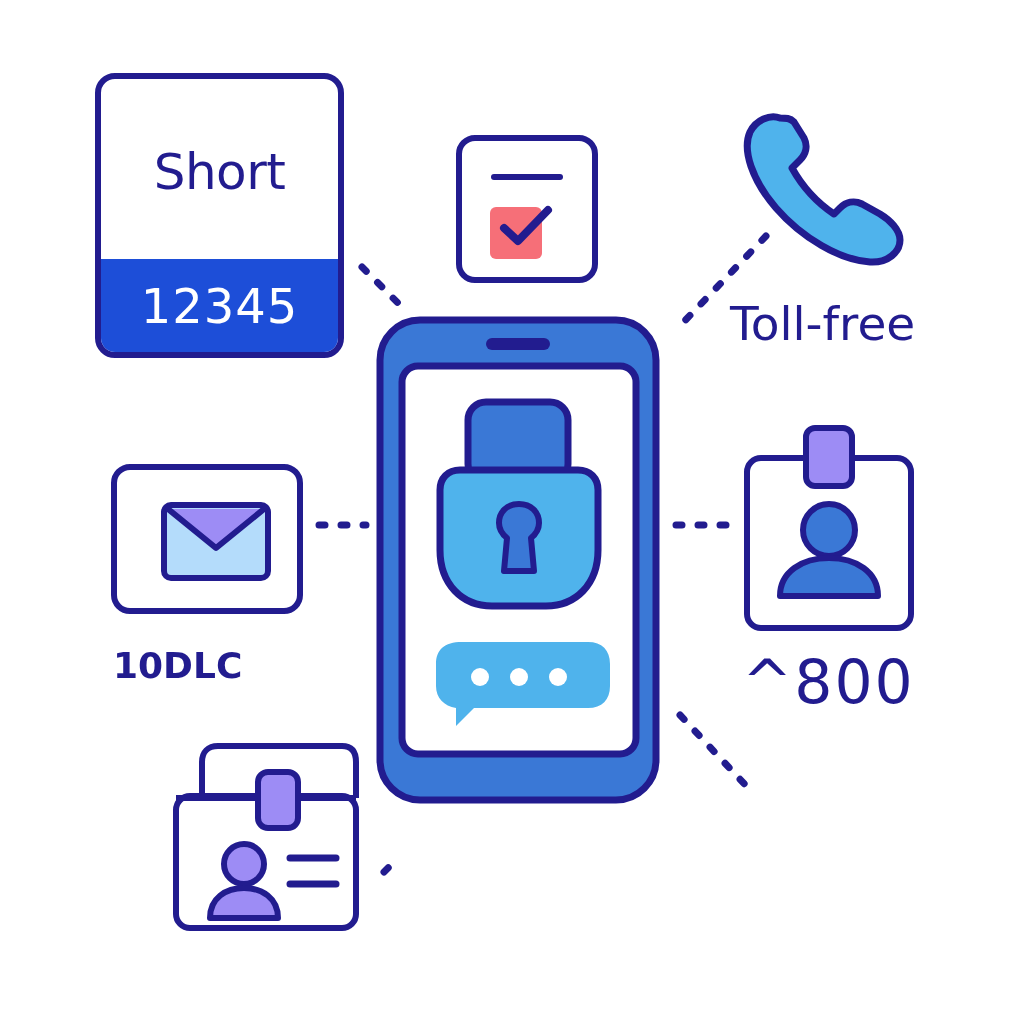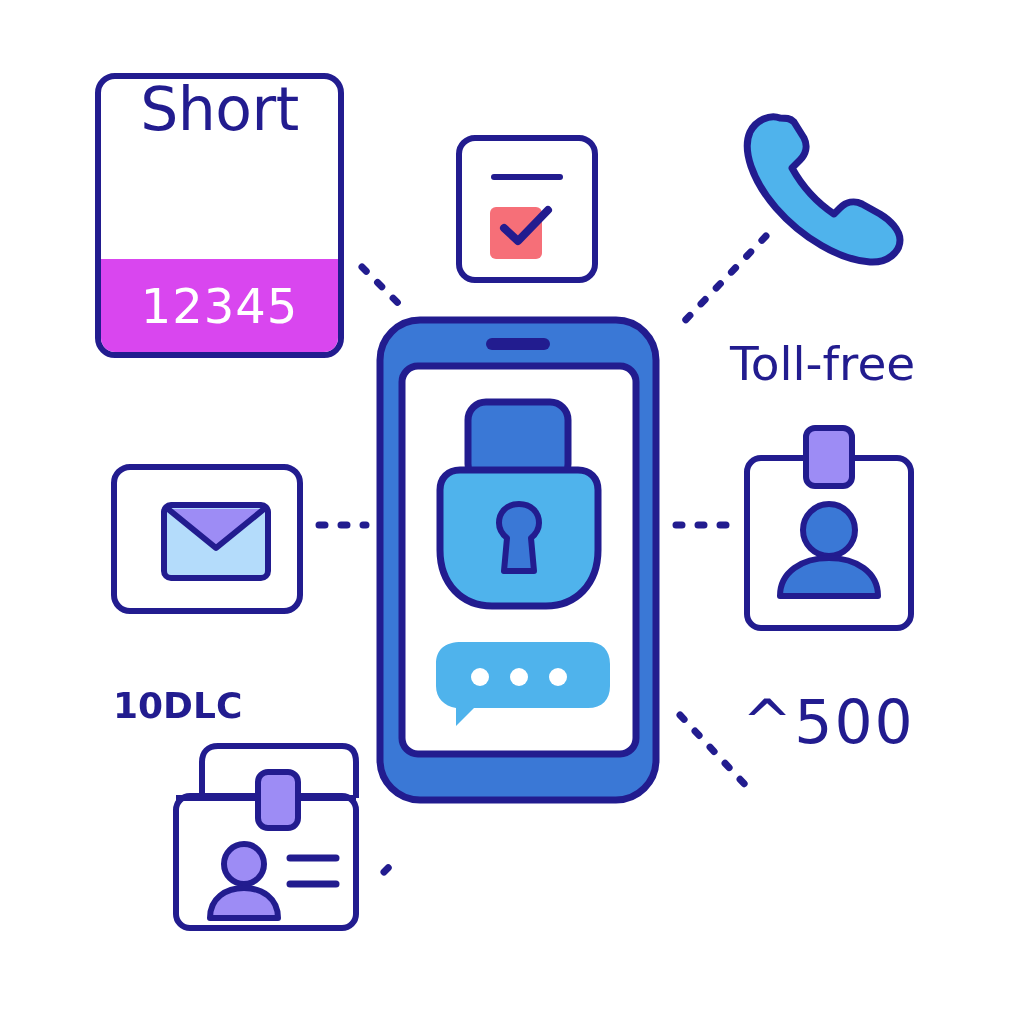--- a/index.html
+++ b/index.html
@@ -1,23 +1,23 @@
 <!DOCTYPE html>
 <html><head>
 <meta charset="utf-8">
 <style>
   html, body { margin:0; padding:0; background:#ffffff; }
   body { width:1024px; height:1024px; position:relative; overflow:hidden; font-family:"Liberation Sans", sans-serif; }
   .abs { position:absolute; }
   svg { display:block; overflow:visible; }
-  .label { position:absolute; color:#221c8f; font-family:"DejaVu Sans", sans-serif; font-weight:500; white-space:nowrap; line-height:1;margin-top:40px; }
+  .label { position:absolute; color:#221c8f; font-family:"DejaVu Sans", sans-serif; font-weight:500; white-space:nowrap; line-height:1; }
   .sc-card { position:absolute; left:95px; top:73px; width:249px; height:285px; border:6px solid #221c8f; border-radius:20px; background:#fff; box-sizing:border-box; overflow:hidden; }
-  .sc-top { position:absolute; left:0; top:0; right:0; height:186px; display:flex; flex-direction:column; align-items:center; justify-content:flex-start; color:#221c8f; font-family:"DejaVu Sans", sans-serif; font-size:60px; line-height:1.0; }
+  .sc-top { position:absolute; left:0; top:0; right:0; height:186px; display:flex; flex-direction:column; align-items:center; justify-content:center; color:#221c8f; font-family:"DejaVu Sans", sans-serif; font-size:50px; line-height:1.0; }
   .sc-top span { display:block; letter-spacing:-0.5px; }
-  .sc-bottom { position:absolute; left:0; right:0; bottom:0; height:93px; background:#d946ef; color:#fff; display:flex; align-items:center; justify-content:center; font-family:"DejaVu Sans", sans-serif; font-size:48px; letter-spacing:1px; }
+  .sc-bottom { position:absolute; left:0; right:0; bottom:0; height:93px; background:#1d4ed8; color:#fff; display:flex; align-items:center; justify-content:center; font-family:"DejaVu Sans", sans-serif; font-size:48px; letter-spacing:1px; }
 </style>
 </head>
 <body>
 
 <svg class="abs" style="left:0;top:0;" width="1024" height="1024">
   <g stroke="#221c8f" stroke-width="7" stroke-linecap="round" stroke-dasharray="6 16" fill="none">
     <line x1="362" y1="267" x2="400" y2="305"></line>
     <line x1="766" y1="236" x2="676" y2="330"></line>
     <line x1="319" y1="525" x2="366" y2="525"></line>
     <line x1="676" y1="525" x2="726" y2="525"></line>
@@ -71,21 +71,21 @@
     <circle cx="182" cy="361" r="9" fill="#fff"></circle>
   </g>
 </svg>
 
 <svg class="abs" style="left:744px;top:424px;" width="170" height="208" viewBox="0 0 170 208">
   <rect x="3" y="34" width="164" height="170" rx="14" fill="#fff" stroke="#221c8f" stroke-width="6"></rect>
   <rect x="62" y="4" width="46" height="58" rx="9" fill="#9d8cf5" stroke="#221c8f" stroke-width="6"></rect>
   <circle cx="85" cy="106" r="26" fill="#3a78d6" stroke="#221c8f" stroke-width="6"></circle>
   <path d="M36,172 C36,148 58,134 85,134 C112,134 134,148 134,172 Z" fill="#3a78d6" stroke="#221c8f" stroke-width="6" stroke-linejoin="round"></path>
 </svg>
-<div class="label" style="left:742px;top:652px;font-size:60px;font-weight:normal;letter-spacing:2px;">^500</div>
+<div class="label" style="left:742px;top:652px;font-size:60px;font-weight:normal;letter-spacing:2px;">^800</div>
 
 <svg class="abs" style="left:172px;top:742px;" width="188" height="190" viewBox="0 0 188 190">
   <path d="M30,56 V20 C30,10 36,4 46,4 H170 C180,4 184,10 184,20 V56" fill="#fff" stroke="#221c8f" stroke-width="6"></path>
   <rect x="4" y="54" width="180" height="132" rx="14" fill="#fff" stroke="#221c8f" stroke-width="6"></rect>
   <line x1="4" y1="56" x2="184" y2="56" stroke="#221c8f" stroke-width="6"></line>
   <rect x="86" y="30" width="40" height="56" rx="10" fill="#9d8cf5" stroke="#221c8f" stroke-width="6"></rect>
   <circle cx="72" cy="122" r="20" fill="#9d8cf5" stroke="#221c8f" stroke-width="6"></circle>
   <path d="M38,176 C38,156 54,146 72,146 C90,146 106,156 106,176 Z" fill="#9d8cf5" stroke="#221c8f" stroke-width="6" stroke-linejoin="round"></path>
   <line x1="118" y1="116" x2="164" y2="116" stroke="#221c8f" stroke-width="7" stroke-linecap="round"></line>
   <line x1="118" y1="142" x2="164" y2="142" stroke="#221c8f" stroke-width="7" stroke-linecap="round"></line>

